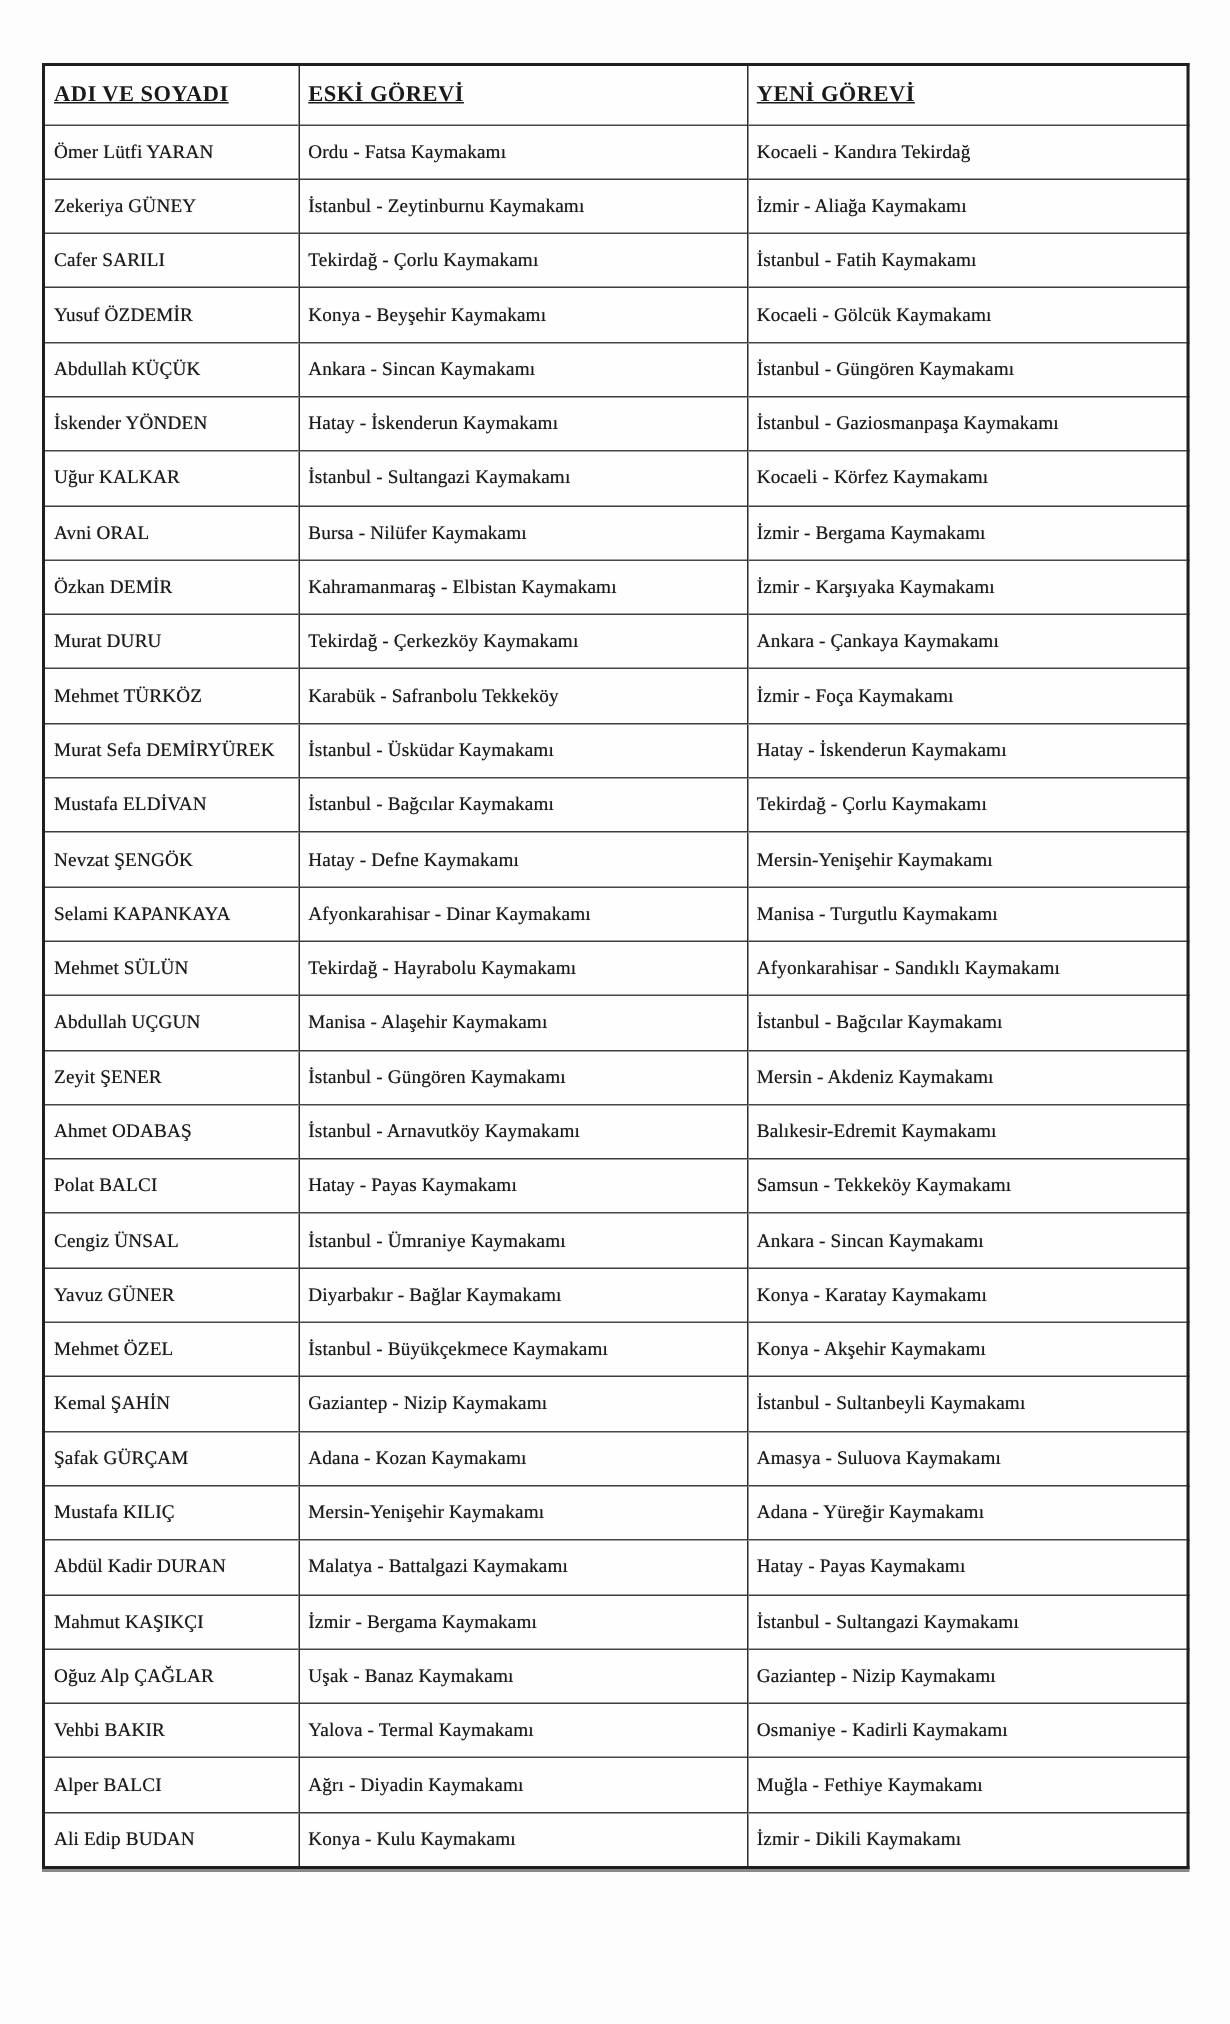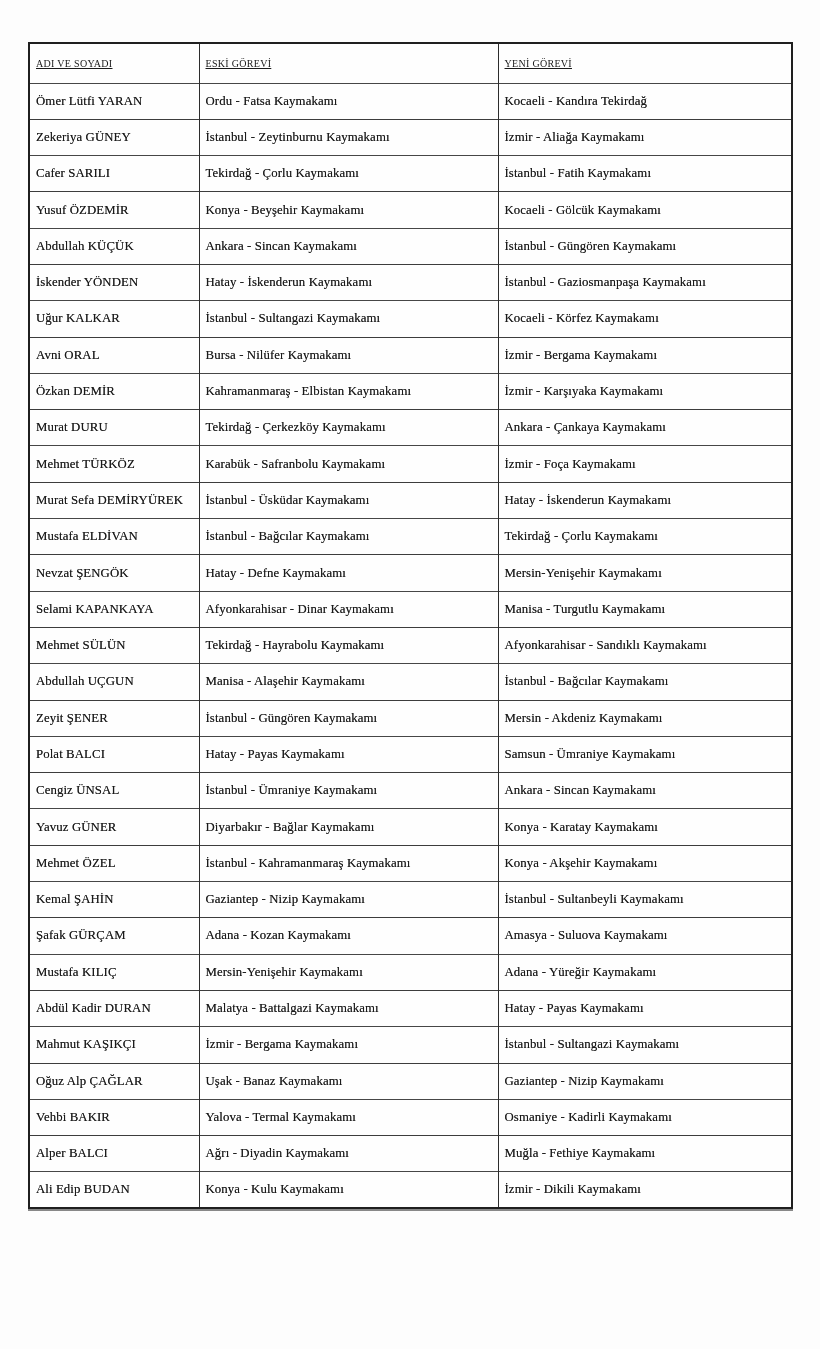--- a/index.html
+++ b/index.html
@@ -45,22 +45,22 @@
     padding: 2px 4px 2px 6px;
     text-align: left;
     vertical-align: middle;
     white-space: nowrap;
     overflow: hidden;
   }
   th:first-child, td:first-child { border-left: none; }
 
   thead th {
     height: 40px;
-    font-size: 10px;
-    font-weight: normal;
+    font-size: 15px;
+    font-weight: bold;
     text-decoration: underline;
     letter-spacing: 0.3px;
     border-top: none;
   }
 
   tbody td {
     height: 36.3px;
     font-size: 12.8px;
     letter-spacing: 0.1px;
     
@@ -133,21 +133,21 @@
           <td>Kahramanmaraş - Elbistan Kaymakamı</td>
           <td>İzmir - Karşıyaka Kaymakamı</td>
         </tr>
         <tr>
           <td>Murat DURU</td>
           <td>Tekirdağ - Çerkezköy Kaymakamı</td>
           <td>Ankara - Çankaya Kaymakamı</td>
         </tr>
         <tr>
           <td>Mehmet TÜRKÖZ</td>
-          <td>Karabük - Safranbolu Kaymakamı</td>
+          <td>Karabük - Safranbolu Tekkeköy</td>
           <td>İzmir - Foça Kaymakamı</td>
         </tr>
         <tr>
           <td>Murat Sefa DEMİRYÜREK</td>
           <td>İstanbul - Üsküdar Kaymakamı</td>
           <td>Hatay - İskenderun Kaymakamı</td>
         </tr>
         <tr>
           <td>Mustafa ELDİVAN</td>
           <td>İstanbul - Bağcılar Kaymakamı</td>
@@ -172,37 +172,42 @@
           <td>Abdullah UÇGUN</td>
           <td>Manisa - Alaşehir Kaymakamı</td>
           <td>İstanbul - Bağcılar Kaymakamı</td>
         </tr>
         <tr>
           <td>Zeyit ŞENER</td>
           <td>İstanbul - Güngören Kaymakamı</td>
           <td>Mersin - Akdeniz Kaymakamı</td>
         </tr>
         <tr>
+          <td>Ahmet ODABAŞ</td>
+          <td>İstanbul - Arnavutköy Kaymakamı</td>
+          <td>Balıkesir-Edremit Kaymakamı</td>
+        </tr>
+        <tr>
           <td>Polat BALCI</td>
           <td>Hatay - Payas Kaymakamı</td>
-          <td>Samsun - Ümraniye Kaymakamı</td>
+          <td>Samsun - Tekkeköy Kaymakamı</td>
         </tr>
         <tr>
           <td>Cengiz ÜNSAL</td>
           <td>İstanbul - Ümraniye Kaymakamı</td>
           <td>Ankara - Sincan Kaymakamı</td>
         </tr>
         <tr>
           <td>Yavuz GÜNER</td>
           <td>Diyarbakır - Bağlar Kaymakamı</td>
           <td>Konya - Karatay Kaymakamı</td>
         </tr>
         <tr>
           <td>Mehmet ÖZEL</td>
-          <td>İstanbul - Kahramanmaraş Kaymakamı</td>
+          <td>İstanbul - Büyükçekmece Kaymakamı</td>
           <td>Konya - Akşehir Kaymakamı</td>
         </tr>
         <tr>
           <td>Kemal ŞAHİN</td>
           <td>Gaziantep - Nizip Kaymakamı</td>
           <td>İstanbul - Sultanbeyli Kaymakamı</td>
         </tr>
         <tr>
           <td>Şafak GÜRÇAM</td>
           <td>Adana - Kozan Kaymakamı</td>

